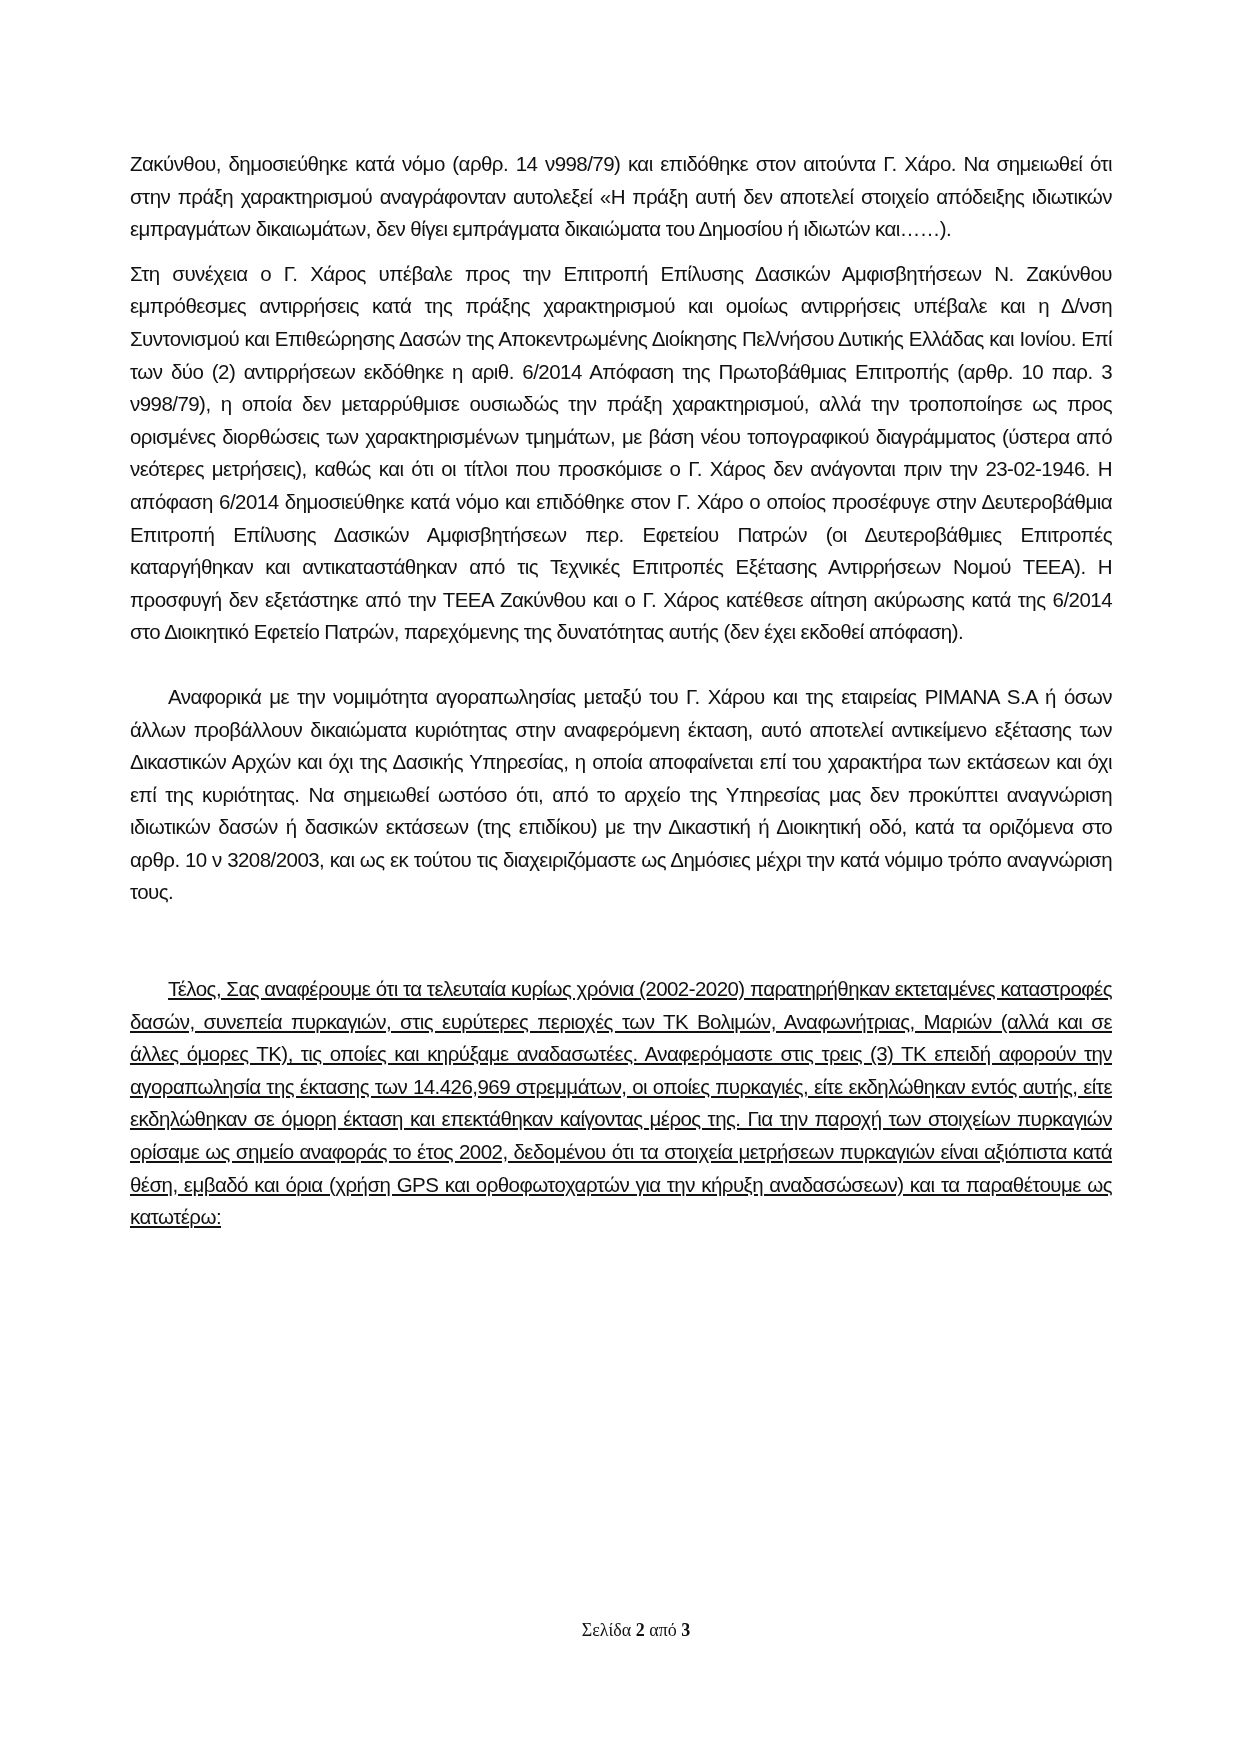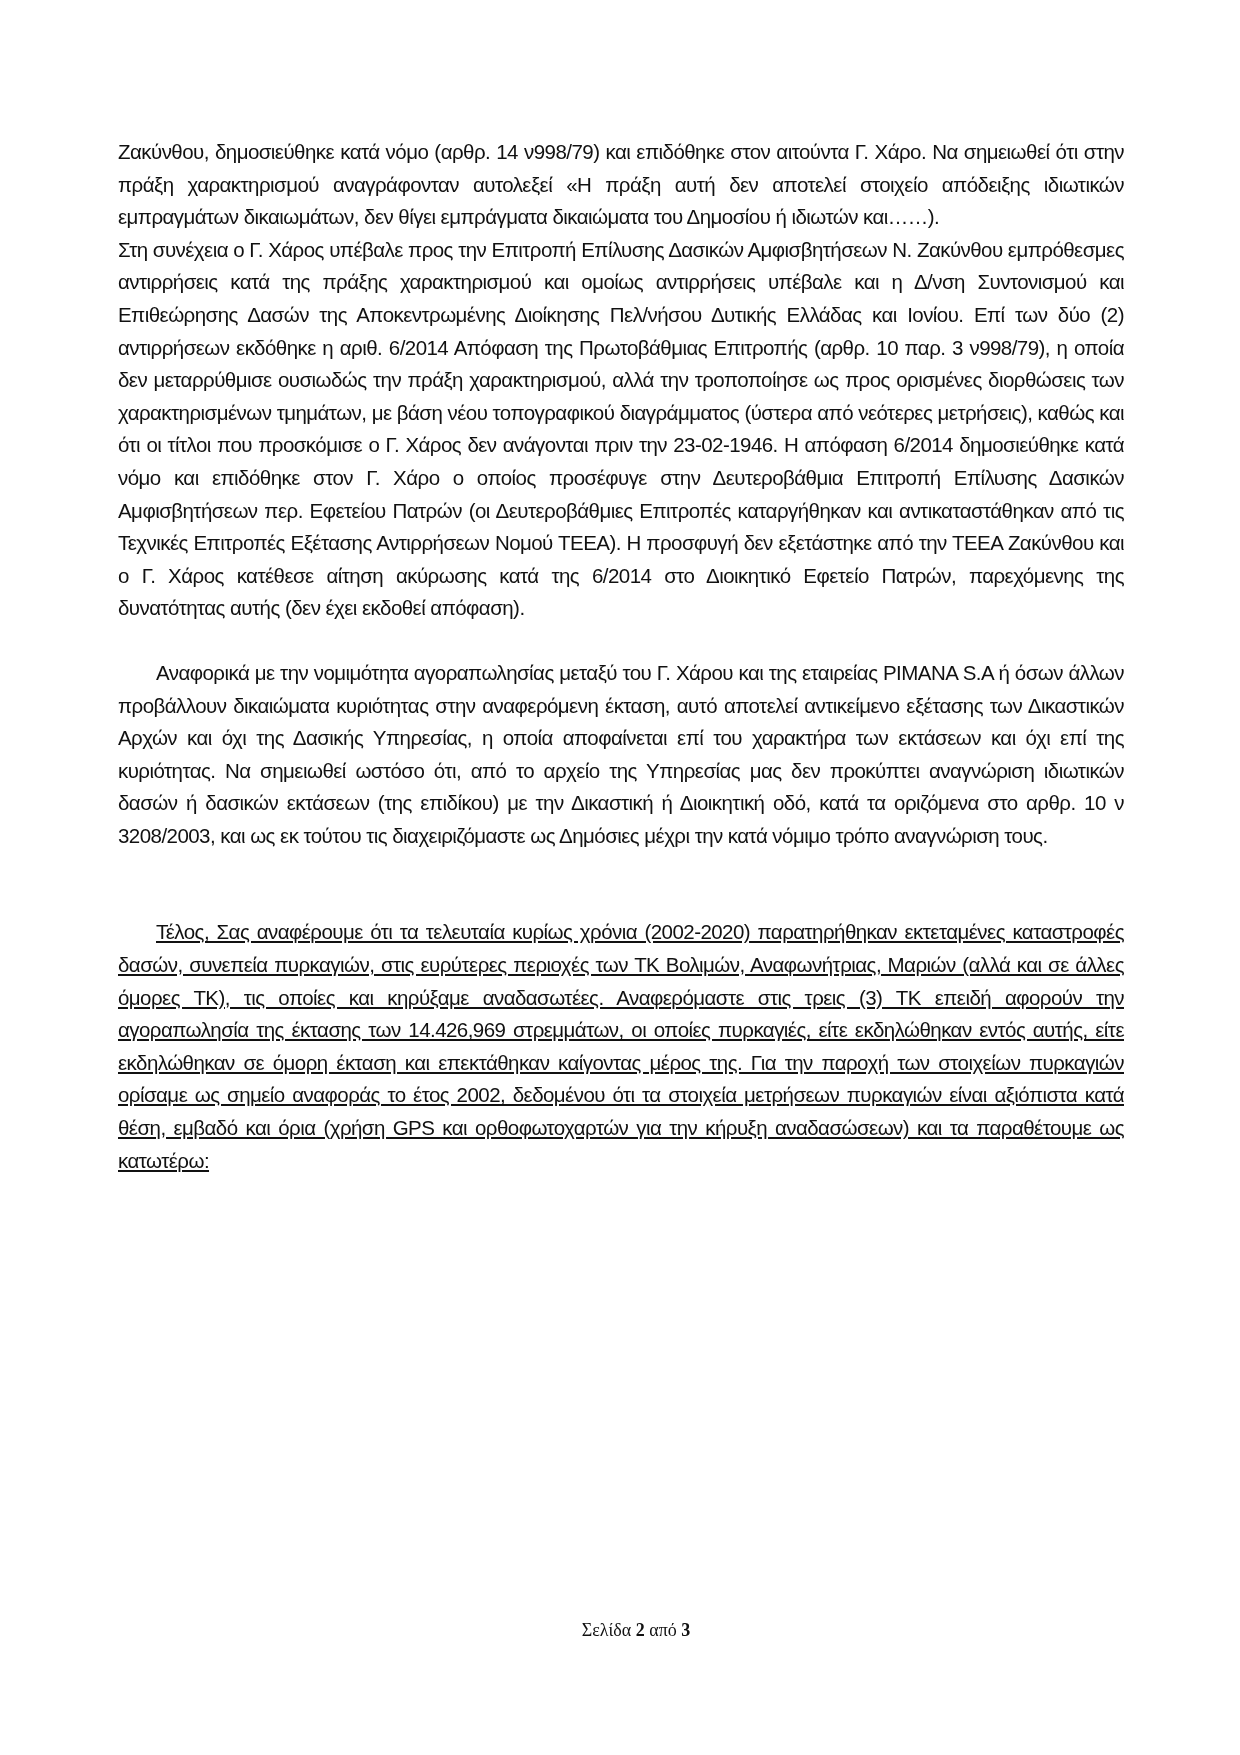--- a/index.html
+++ b/index.html
@@ -20,21 +20,21 @@
       top: 136px;
       width: 1006px;
     }
     .para {
       font-family: "Liberation Sans", "DejaVu Sans", sans-serif;
       font-size: 20.5px;
       line-height: 32.6px;
       text-align: justify;
       letter-spacing: -0.55px;
       word-spacing: 0px;
-      margin: 0;
+      margin: 12px;
     }
     .para.last-line-left {
       text-align-last: left;
     }
     .indent {
       text-indent: 38px;
     }
     .gap-1 { margin-top: 32px; }
     .gap-2 { margin-top: 64px; text-decoration: underline; }
     .footer {

